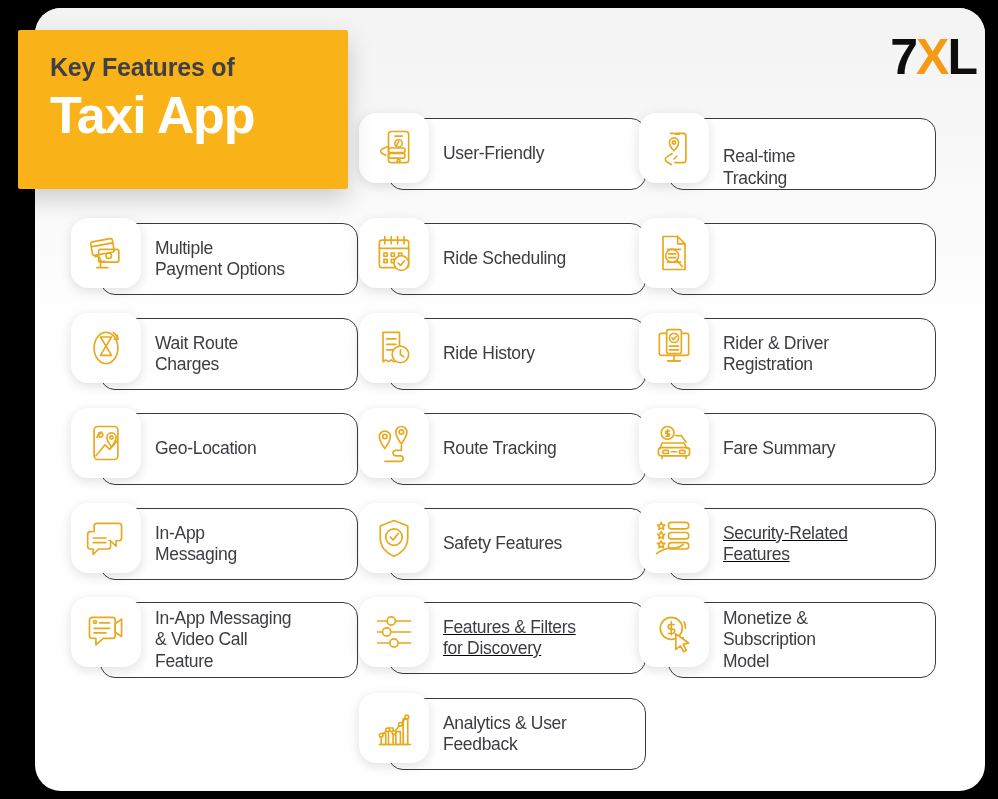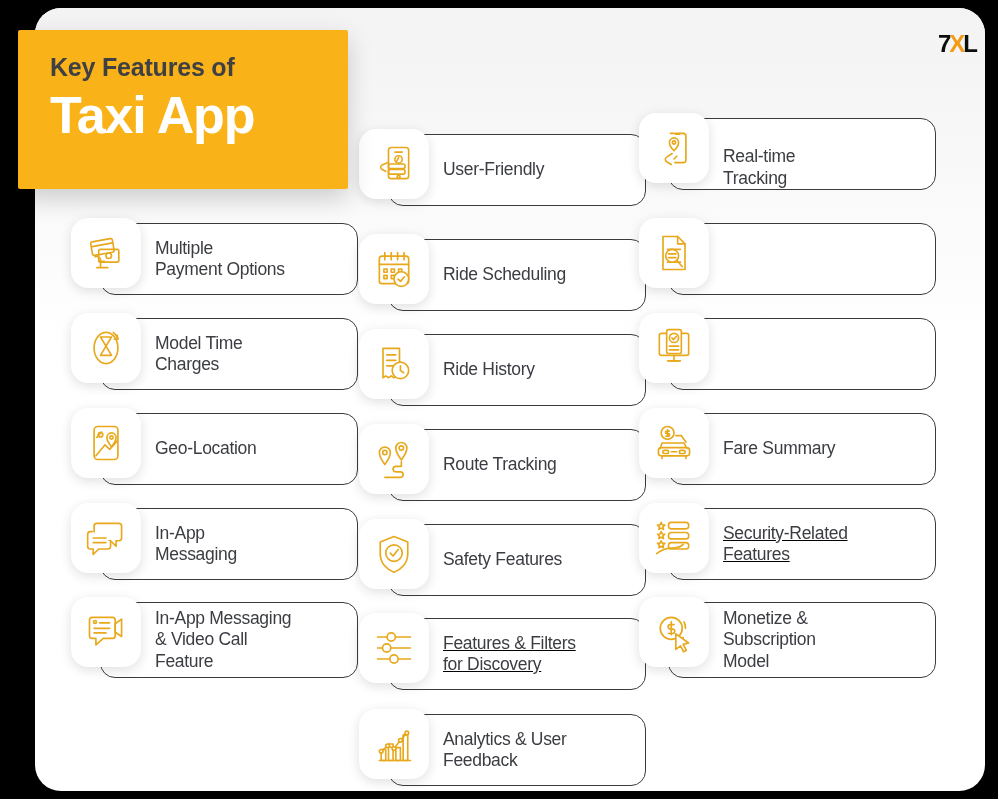--- a/index.html
+++ b/index.html
@@ -59,21 +59,21 @@
     font-weight: bold;
     letter-spacing: -1.2px;
     line-height: 1.05;
     margin: 6px 0 0 0;
   }
 
   
   .logo {
     position: absolute;
     right: 22px; top: 32px;
-    font-size: 24px;
+    font-size: 50px;
     font-weight: bold;
     letter-spacing: -2px;
     line-height: 1;
     z-index: 9;
     font-family: "Liberation Sans", sans-serif;
   }
   .logo .k { color: #0d0d0d; }
   .logo .x { color: #F59A12; }
 
   
@@ -107,21 +107,21 @@
     padding-right: 4px;
     color: #3b3d42;
     font-size: 17.5px;
     line-height: 1.22;
     letter-spacing: -0.3px;
     white-space: pre-line;
   }
   .card.tall { height: 76px; }
 
   .col-a { left: 100px; width: 258px; }
-  .col-b { left: 388px; width: 258px; margin-top: 16px; }
+  .col-b { left: 388px; width: 258px; }
   .col-c { left: 668px; width: 268px; }
 </style>
 </head>
 <body>
 
 <div id="stage">
   <div class="panel">
     <div class="panel-wash"></div>
   </div>
 
@@ -212,21 +212,21 @@
       </div>
       <div class="card col-a" style="top: 318px;">
         <div class="tile">
           <svg width="44" height="44" viewBox="0 0 48 48" fill="none" stroke="#E8A81C" stroke-width="1.8" stroke-linecap="round" stroke-linejoin="round">
             <ellipse cx="24" cy="24" rx="13" ry="17"></ellipse>
             <path d="M18 12h12l-6 10 6 10H18l6-10z"></path>
             <path d="M32 7a20 20 0 015 7"></path>
             <path d="M37 14l-4 .5M37 14l-1-4"></path>
           </svg>
         </div>
-        <div class="label">Model Time
+        <div class="label">Wait Route
 Charges</div>
       </div>
       <div class="card col-b" style="top: 318px;">
         <div class="tile">
           <svg width="44" height="44" viewBox="0 0 48 48" fill="none" stroke="#E8A81C" stroke-width="1.8" stroke-linecap="round" stroke-linejoin="round">
             <path d="M12 7h18v32l-3-2-3 2-3-2-3 2-3-2-3 2z"></path>
             <line x1="16" y1="14" x2="26" y2="14"></line>
             <line x1="16" y1="20" x2="26" y2="20"></line>
             <line x1="16" y1="26" x2="23" y2="26"></line>
             <circle cx="31" cy="31" r="9" fill="#fff"></circle>
@@ -241,20 +241,22 @@
             <rect x="8" y="8" width="32" height="24" rx="2"></rect>
             <path d="M19 38h10M24 32v6"></path>
             <path d="M17 38h14"></path>
             <rect x="16" y="4" width="16" height="26" rx="2" fill="#fff"></rect>
             <circle cx="24" cy="13" r="5"></circle>
             <path d="M21.8 13l1.7 1.8 3-3.4"></path>
             <line x1="19" y1="22" x2="29" y2="22"></line>
             <line x1="19" y1="26" x2="29" y2="26"></line>
           </svg>
         </div>
+        <div class="label">Rider &amp; Driver
+Registration</div>
       </div>
       <div class="card col-a" style="top: 413px;">
         <div class="tile">
           <svg width="44" height="44" viewBox="0 0 48 48" fill="none" stroke="#E8A81C" stroke-width="1.8" stroke-linecap="round" stroke-linejoin="round">
             <rect x="11" y="6" width="26" height="36" rx="4"></rect>
             <path d="M13 38l10-12 5 5 8-9"></path>
             <path d="M14 18l5-6"></path>
             <circle cx="18" cy="15" r="2.5"></circle>
             <path d="M25 18a5 5 0 1110 0c0 4-5 10-5 10s-5-6-5-10z"></path>
             <circle cx="30" cy="18" r="1.8"></circle>

